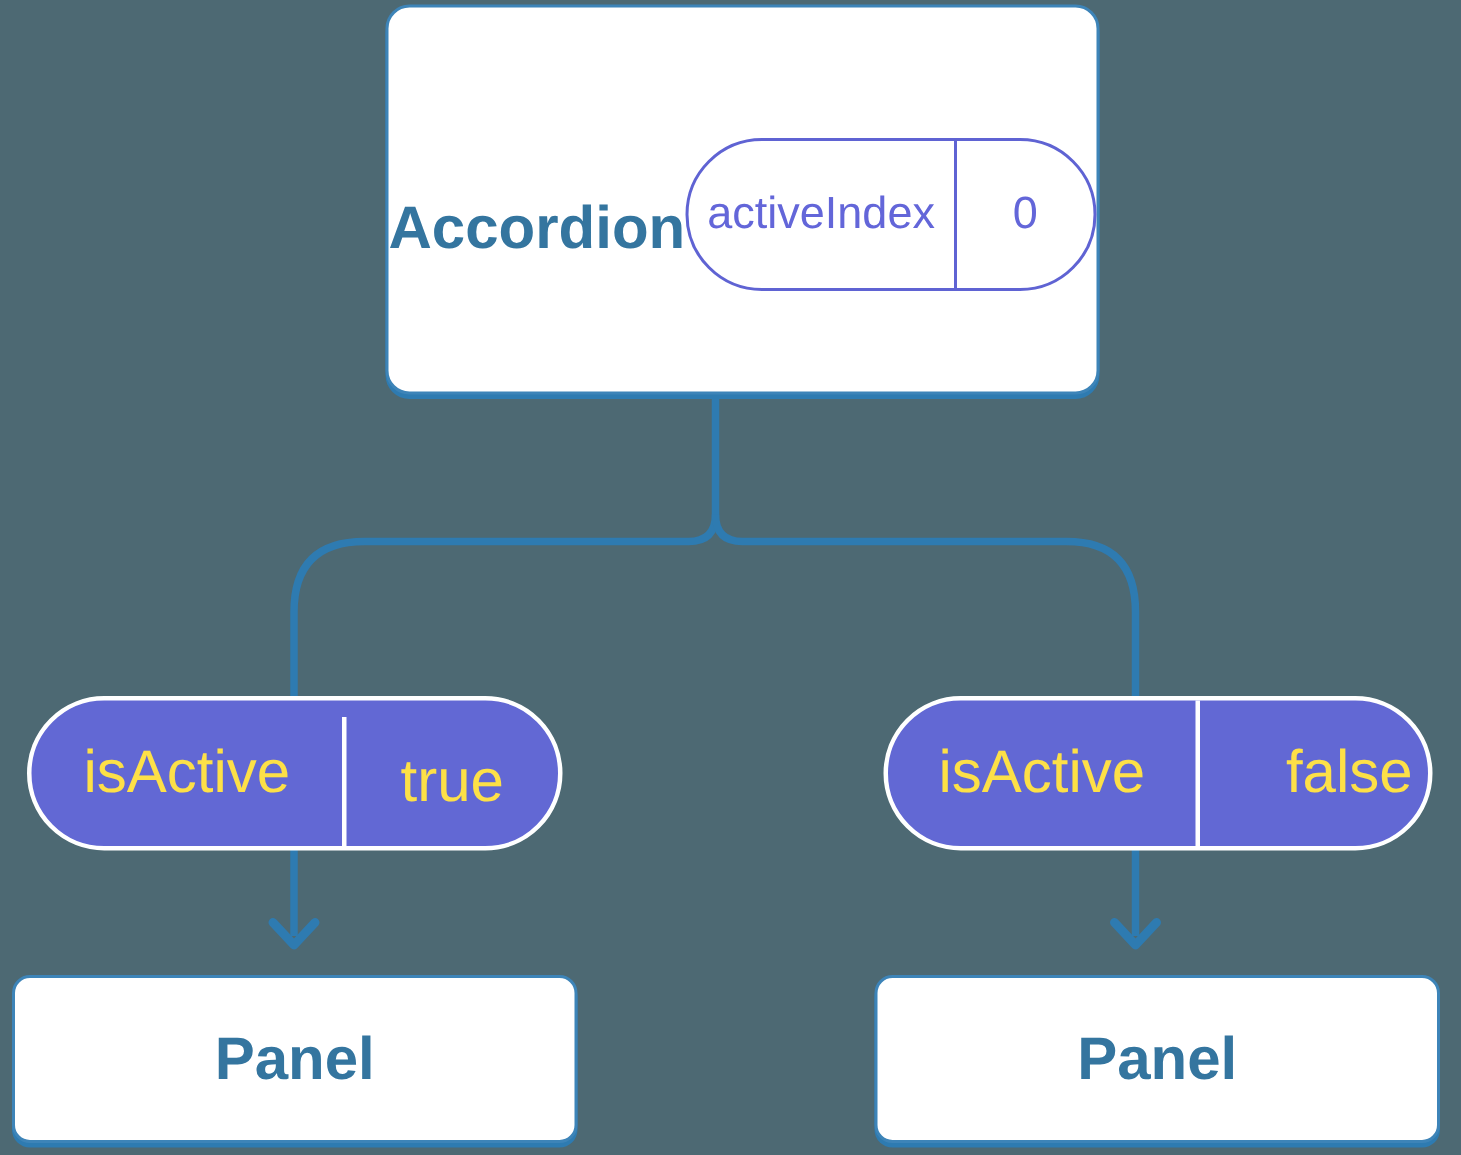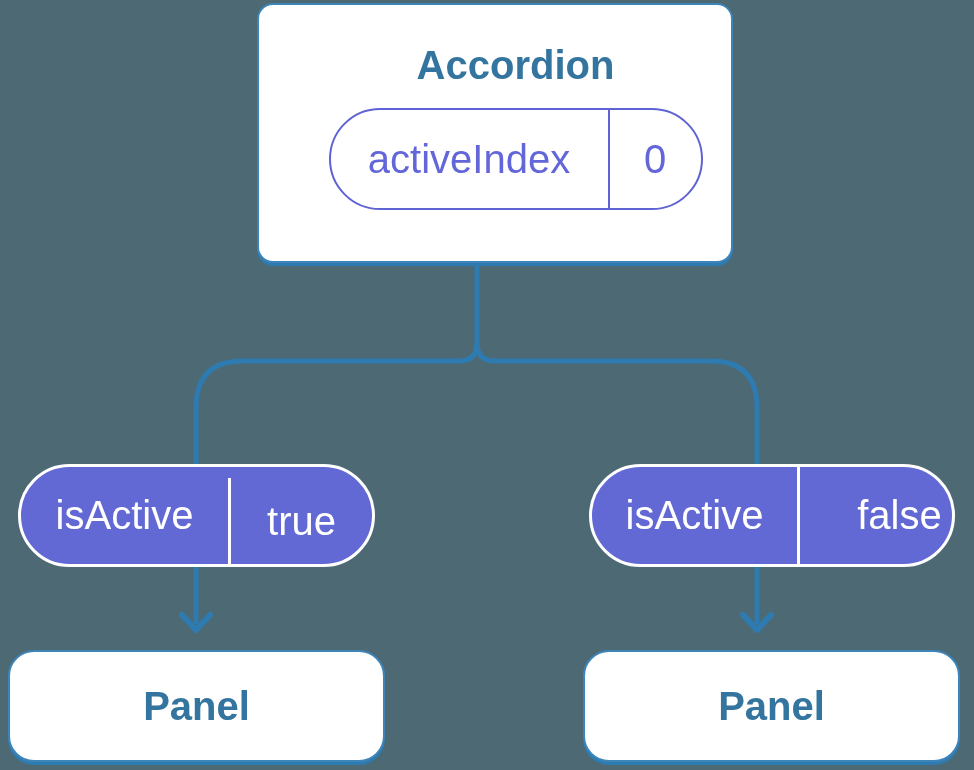--- a/index.html
+++ b/index.html
@@ -28,51 +28,51 @@
 
   .card{
     position:absolute; background:var(--card-white);
     border:2px solid var(--card-border-blue);
     box-shadow:0 3px 0 var(--connector-blue);
   }
   .card-title{ font-size:40px; font-weight:bold; color:var(--heading-blue); }
 
   .accordion-card{
     left:257px; top:3px; width:476px; height:260px; border-radius:16px;
-    display:flex; flex-direction:column; align-items:center;padding-left:41px;
+    display:flex; flex-direction:row; align-items:center;
   }
   .accordion-card .card-title{ margin-top:38px; }
 
   .state-pill{
     margin-top:20px; width:374px; height:102px; background:var(--card-white);
     border:2.5px solid var(--pill-purple-border); border-radius:53px;
-    display:flex; color:var(--pill-text-purple); font-size:40px;
+    display:flex; color:var(--pill-text-purple); font-size:30px;
   }
   .state-pill .pill-main{ flex:1; display:flex; align-items:center; justify-content:center; }
   .state-pill .pill-value{
     width:93px; border-left:2.5px solid var(--pill-purple-border);
     display:flex; align-items:center; justify-content:center;
   }
 
   .prop-pill{
     position:absolute; height:103px; background:var(--pill-purple);
     border:3px solid #fff; border-radius:54px;
-    display:flex; color:#ffffff; font-size:40px;
+    display:flex; color:#fde047; font-size:40px;
   }
   .prop-pill .pill-main{ flex:1; display:flex; align-items:center; justify-content:center; }
   .prop-pill .pill-value{
     border-left:3px solid #fff; display:flex; align-items:center; justify-content:center;
   }
   .pill-true{ left:18px; top:464px; width:357px; }
   .pill-true .pill-value{ width:144px;margin-top:11px; }
   .pill-false{ left:589px; top:464px; width:366px; }
   .pill-false .pill-value{ width:155px;padding-left:47px; }
 
   .panel-card{
-    top:650px; width:377px; height:112px; border-radius:26px;
+    top:650px; width:377px; height:112px; border-radius:12px;
     display:flex; align-items:center; justify-content:center;
   }
   .panel-left{ left:8px; }
   .panel-right{ left:583px; }
 </style>
 </head>
 <body>
 
 <div class="stage">
 

